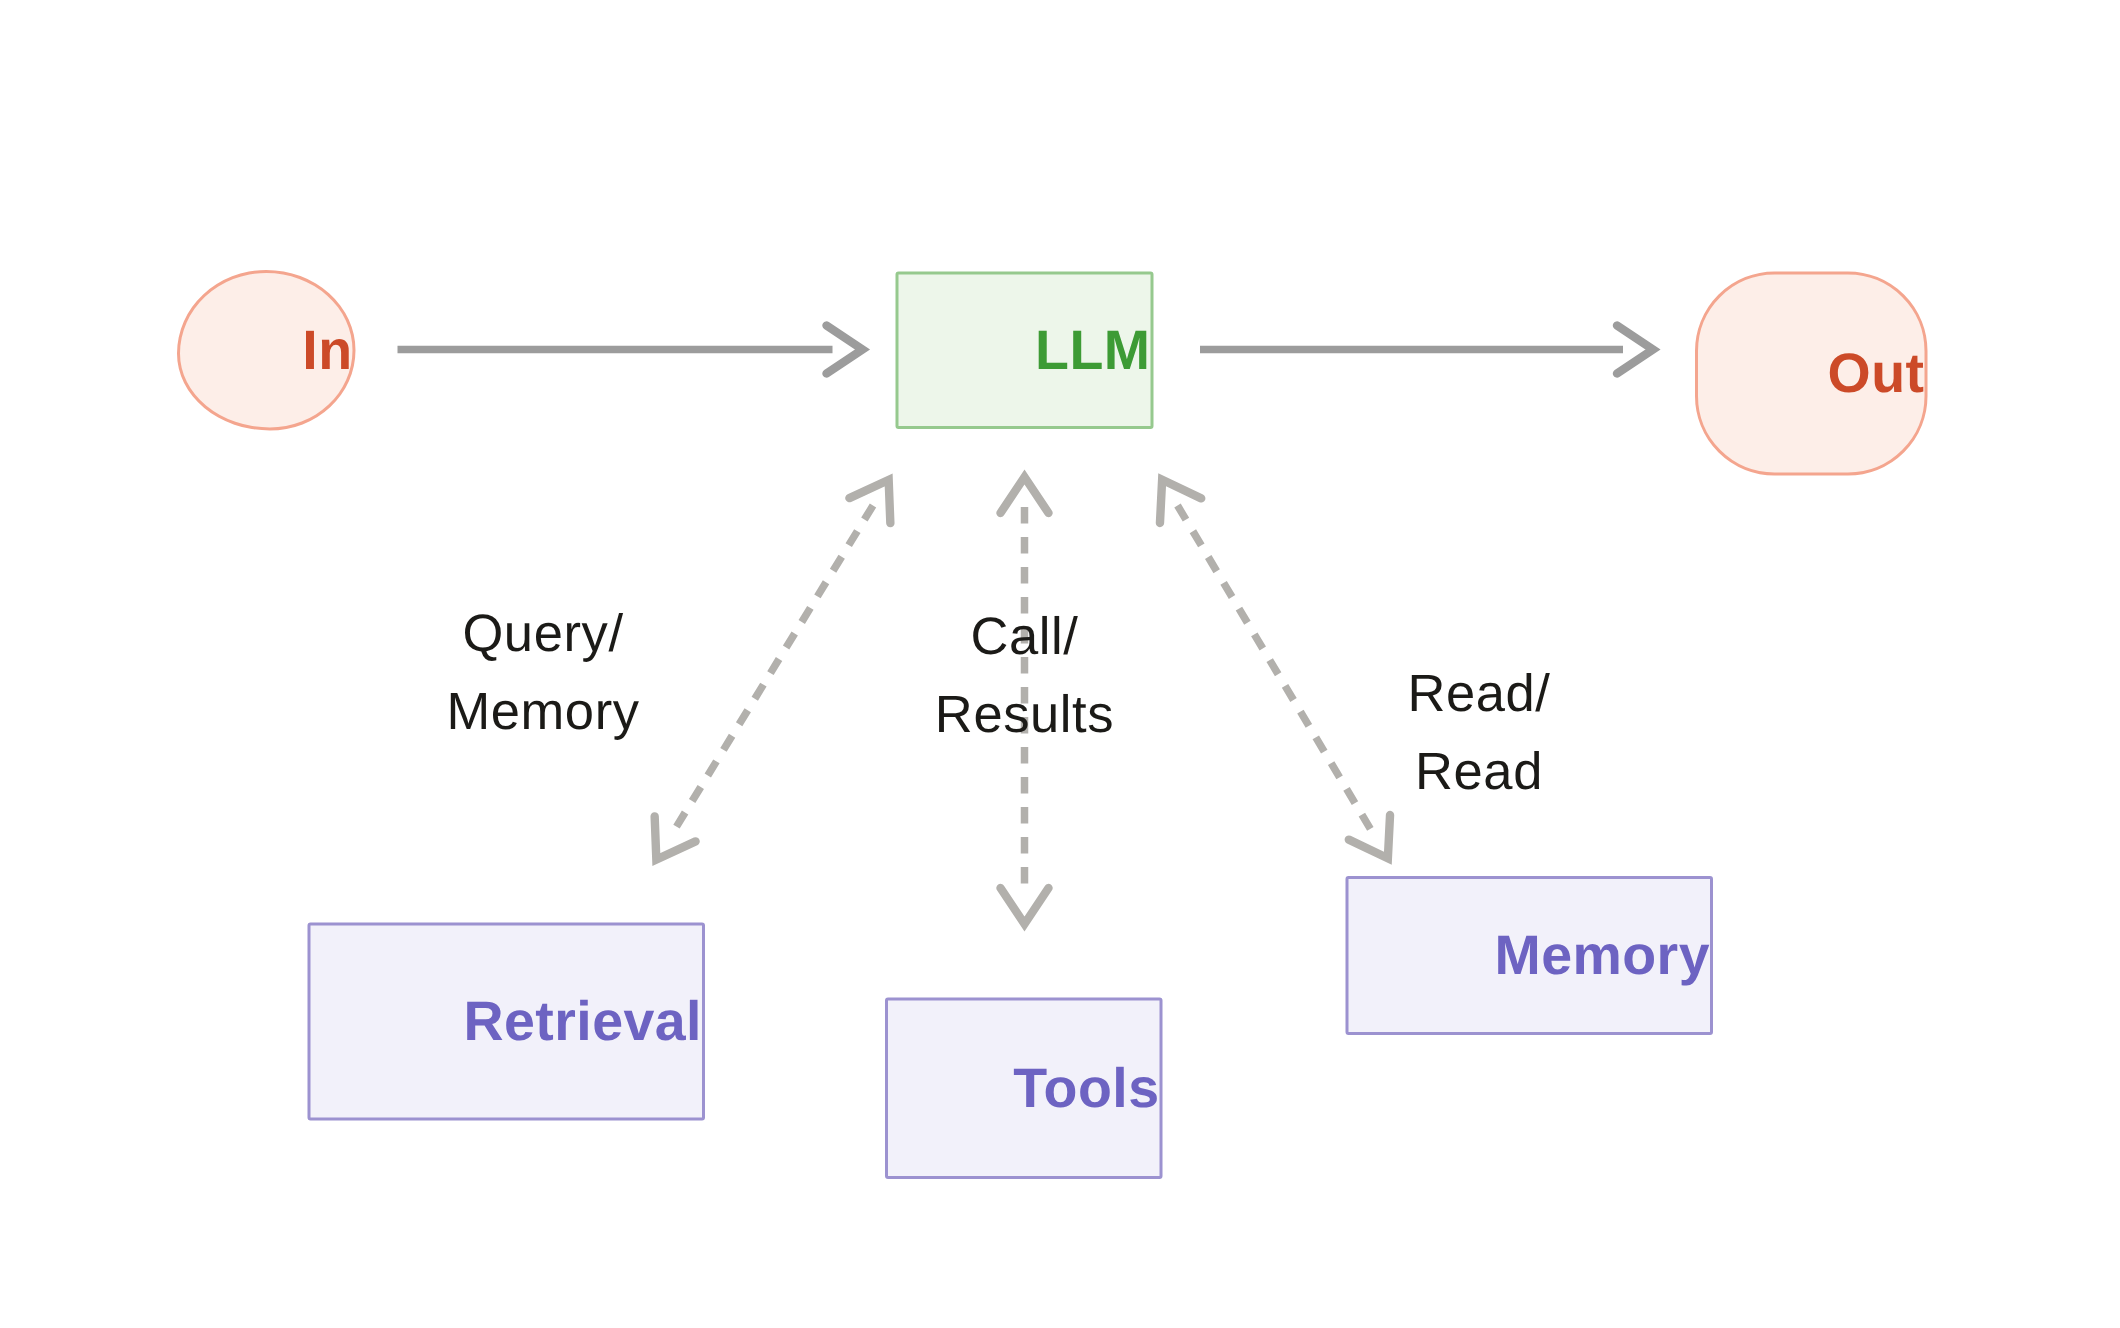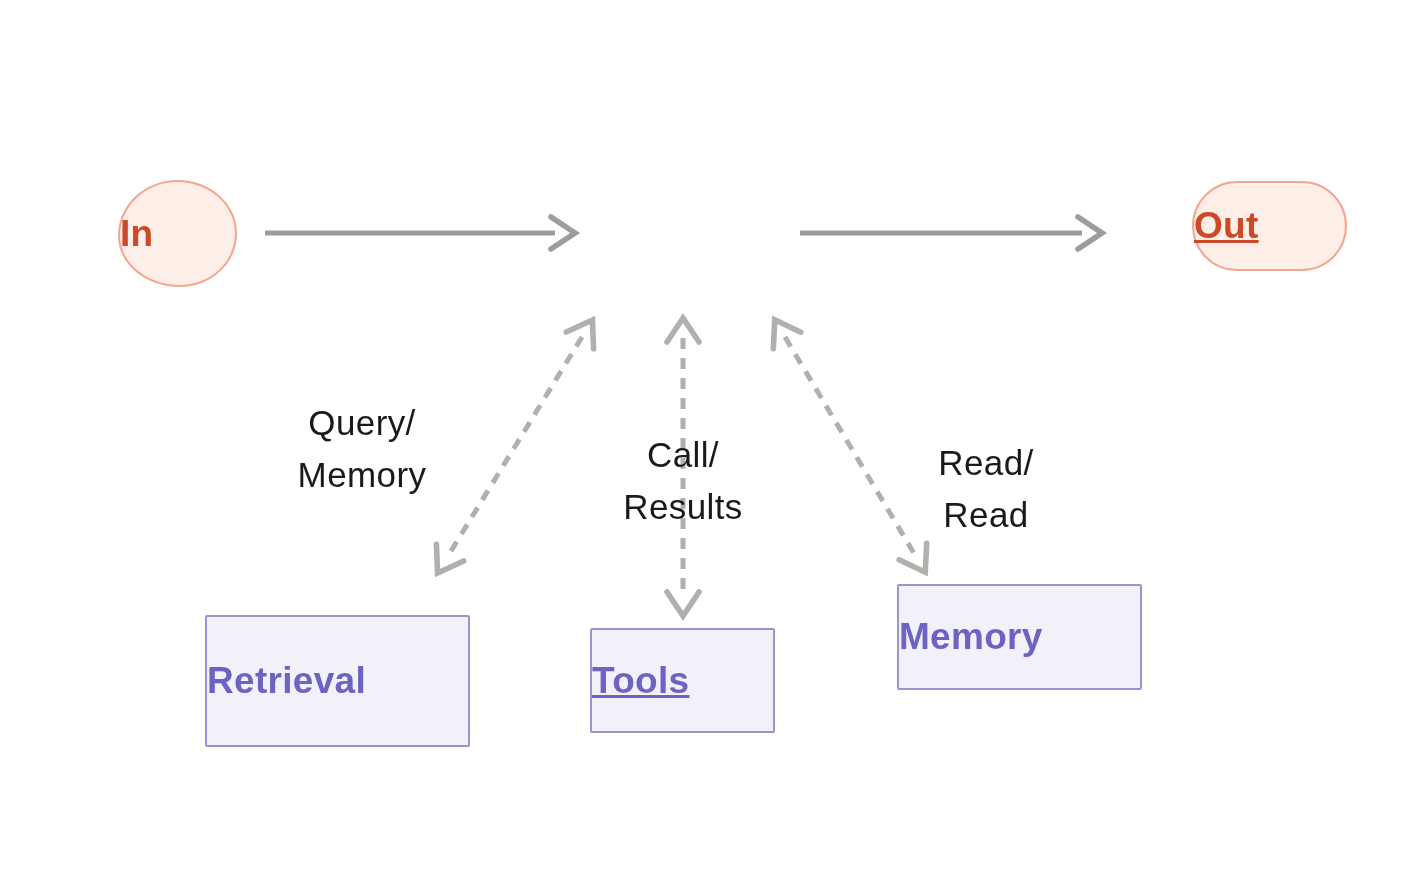--- a/index.html
+++ b/index.html
@@ -57,75 +57,74 @@
     stroke: var(--dashed-arrow);
     fill: none;
     stroke-linecap: round;
     stroke-linejoin: miter;
   }
 
   .node {
     position: absolute;
     display: flex;
     align-items: center;
-    justify-content: flex-start;
+    justify-content: flex-end;
     font-weight: 700;
     font-size: 37px;
     letter-spacing: 0.3px;
   }
 
   .node-in {
     left: 118px; top: 180px;
     width: 119px; height: 107px;
     background: var(--in-out-fill);
     border: 2.5px solid var(--in-out-border);
     color: var(--in-out-text);
     border-radius: 50% 50% 48% 52% / 52% 50% 50% 48%;
   }
   .node-out {
-    left: 1192px; top: 181px;
-    width: 155px; height: 90px;
+    left: 1130px; top: 181px;
+    width: 155px; height: 136px;
     background: var(--in-out-fill);
     border: 2.5px solid var(--in-out-border);
     color: var(--in-out-text);
     border-radius: 53px;
-    text-decoration: underline;
   }
   .node-llm {
     left: 597px; top: 181px;
     width: 172px; height: 105px;
     background: var(--llm-fill);
     border: 2px solid var(--llm-border);
     color: var(--llm-text);
     border-radius: 2px;
   }
   .node-module {
     background: var(--module-fill);
     border: 2px solid var(--module-border);
     color: var(--module-text);
     border-radius: 2px;
   }
   .node-retrieval { left: 205px; top: 615px; width: 265px; height: 132px; }
-  .node-tools     { left: 590px; top: 628px; width: 185px; height: 105px; text-decoration: underline; }
+  .node-tools     { left: 590px; top: 665px; width: 185px; height: 121px; }
   .node-memory    { left: 897px; top: 584px; width: 245px; height: 106px; }
 
   .edge-label {
     position: absolute;
     transform: translate(-50%, -50%);
     text-align: center;
     font-size: 35px;
     line-height: 52px;
     font-weight: 400;
     color: var(--label-text);
     letter-spacing: 0.4px;
     white-space: nowrap;
   }
   .edge-label span { display: block; }
   .label-query { left: 362px; top: 449px; text-align: center; }
-  .label-call  { left: 683px; top: 481px; }
+  .label-call  { left: 683px; top: 451px; }
   .label-read  { left: 986px; top: 449px; margin-top: 40px; }
 </style>
 </head>
 <body>
 
 <div class="canvas">
 
   <svg class="edges-layer" viewBox="0 0 1413 885" xmlns="http://www.w3.org/2000/svg">
     <defs>
       <marker id="chev-solid" class="marker-solid" viewBox="0 0 10 10" refX="3" refY="5" markerWidth="8" markerHeight="8" markerUnits="strokeWidth" orient="auto-start-reverse">
@@ -144,20 +143,23 @@
 
     <line class="edge-dashed" x1="683" y1="338" x2="683" y2="596" marker-start="url(#chev-dashed)" marker-end="url(#chev-dashed)"></line>
 
     <line class="edge-dashed" x1="785" y1="337" x2="915" y2="555" marker-start="url(#chev-dashed)" marker-end="url(#chev-dashed)"></line>
   </svg>
 
   <div class="node node-in">
     <span>In</span>
   </div>
 
+  <div class="node node-llm">
+    <span>LLM</span>
+  </div>
 
   <div class="node node-out">
     <span>Out</span>
   </div>
 
   <div class="node node-module node-retrieval">
     <span>Retrieval</span>
   </div>
 
   <div class="node node-module node-tools">

